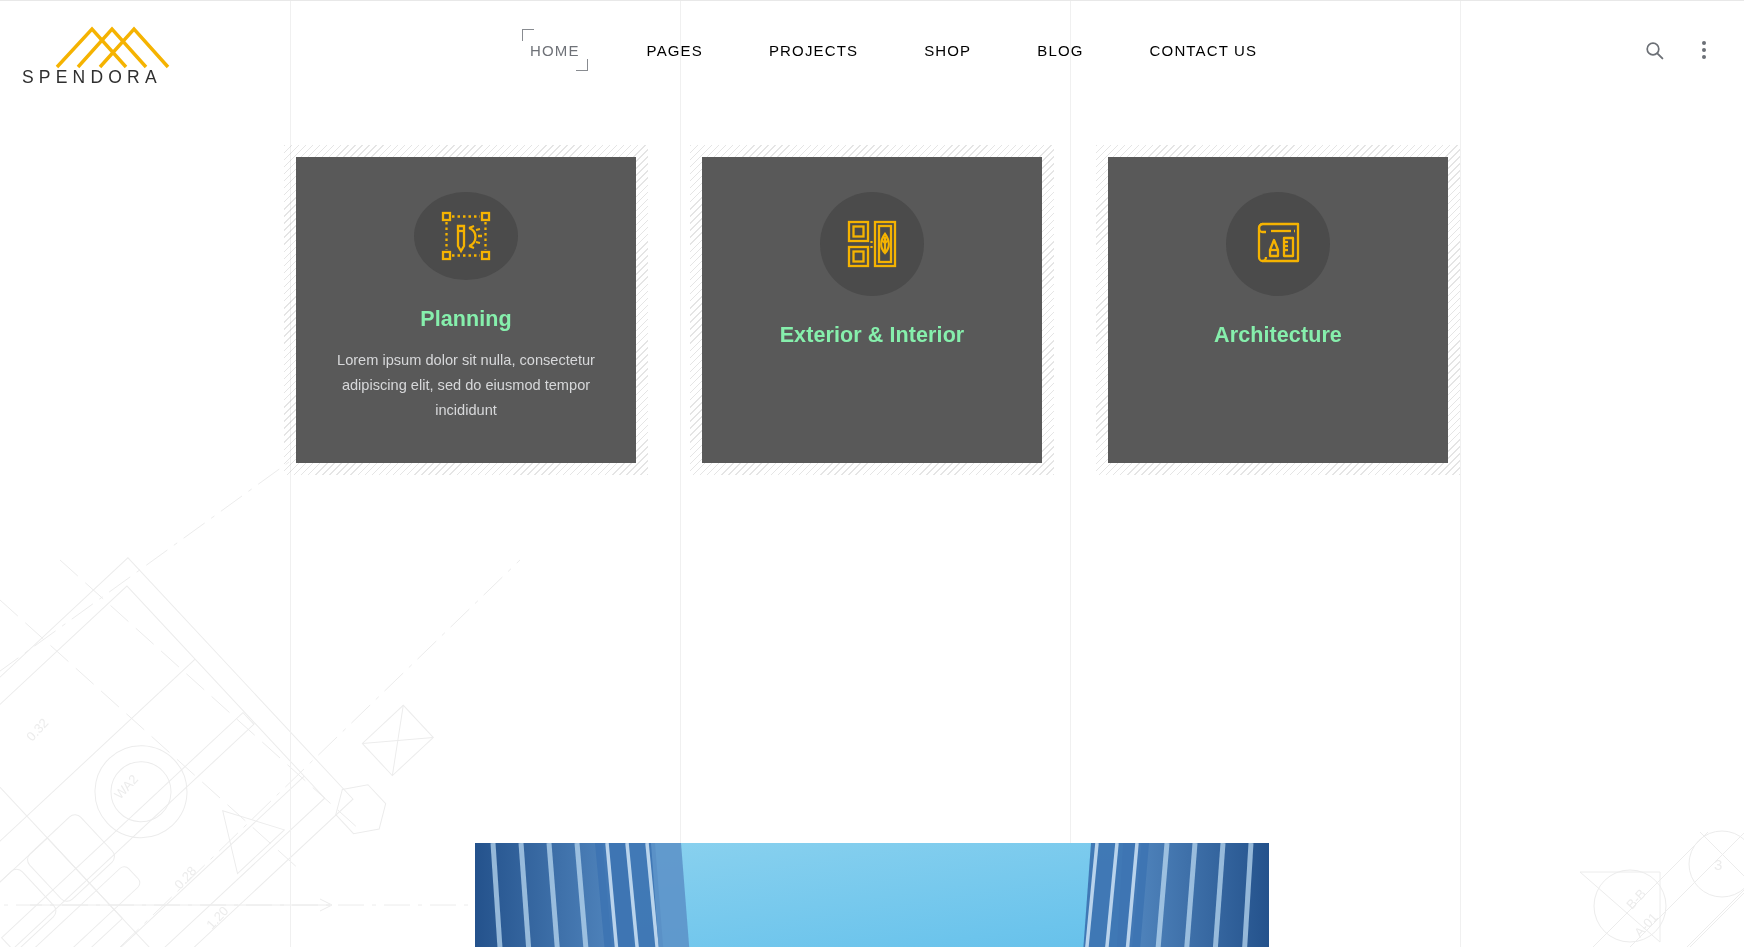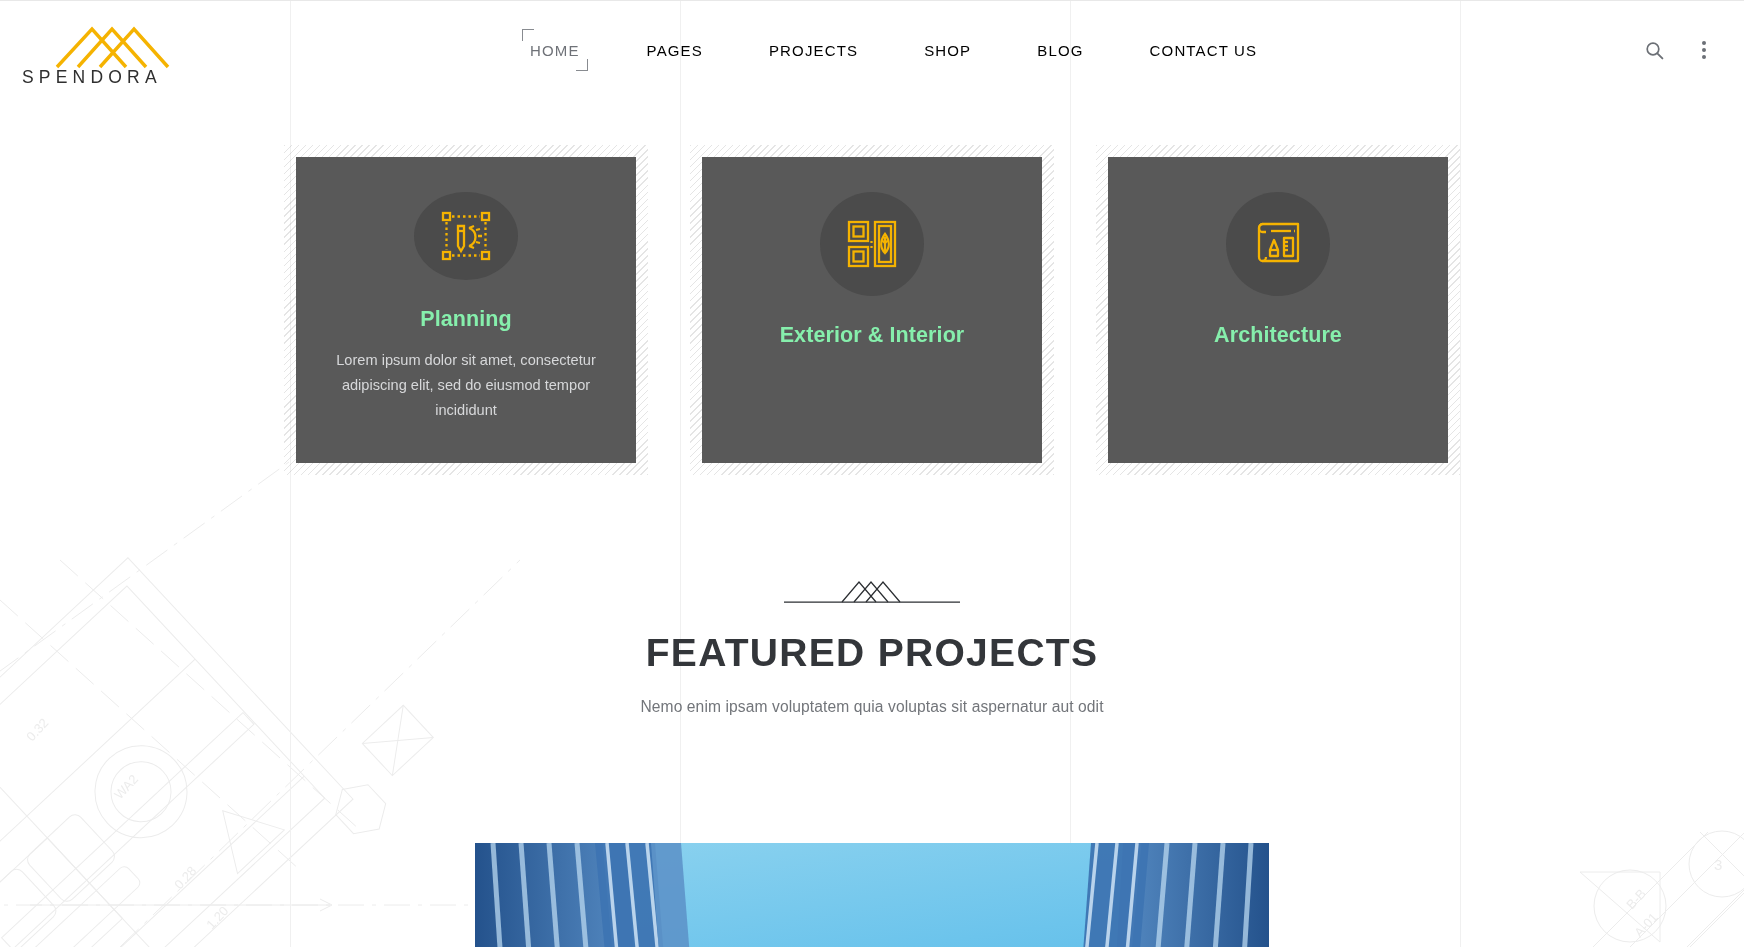--- a/index.html
+++ b/index.html
@@ -402,21 +402,21 @@
               <line x1="8.5" y1="14" x2="8.5" y2="42" stroke-dasharray="2.5 3"></line>
               <line x1="47.5" y1="14" x2="47.5" y2="42" stroke-dasharray="2.5 3"></line>
               <path d="M 20 18 L 26 18 L 26 38 L 23 43 L 20 38 Z"></path>
               <line x1="20" y1="23" x2="26" y2="23"></line>
               <path d="M 31 20 A 9.5 9.5 0 0 1 31 38"></path>
               <path d="M 31 20 L 36 18 M 38 22 L 42 21 M 40 28 L 44 28 M 38 34 L 42 35 M 31 38 L 36 40"></path>
             </g>
           </svg>
         </div>
         <h3 class="card-title">Planning</h3>
-        <p class="card-desc">Lorem ipsum dolor sit amet, consectetur adipiscing elit, sed do eiusmod tempor incididunt</p>
+        <p class="card-desc">Lorem ipsum dolor sit nulla, consectetur adipiscing elit, sed do eiusmod tempor incididunt</p>
       </div>
     </div>
 
     <div class="card-outer">
       <div class="card">
         <div class="icon-circle">
           <svg width="56" height="56" viewBox="0 0 56 56" aria-hidden="true">
             <g stroke="#f5b301" fill="none" stroke-width="2.3">
               <rect x="5" y="6" width="19" height="19"></rect>
               <rect x="9.5" y="10.5" width="10" height="10"></rect>
@@ -455,34 +455,20 @@
               <line x1="34" y1="34" x2="38" y2="34"></line>
             </g>
           </svg>
         </div>
         <h3 class="card-title">Architecture</h3>
       </div>
     </div>
 
   </section>
 
-  <section class="featured">
-    <div class="divider">
-      <svg width="176" height="30" viewBox="0 0 176 30" aria-hidden="true">
-        <g fill="none" stroke="#2b2e32" stroke-width="1.25">
-          <line x1="0" y1="27" x2="176" y2="27"></line>
-          <path d="M 58 27 L 75 7 L 92 27"></path>
-          <path d="M 70 27 L 87 7 L 104 27"></path>
-          <path d="M 82 27 L 99 7 L 116 27"></path>
-        </g>
-      </svg>
-    </div>
-    <h2 class="featured-title">FEATURED PROJECTS</h2>
-    <p class="featured-sub">Nemo enim ipsam voluptatem quia voluptas sit aspernatur aut odit</p>
-  </section>
 
   <div class="photo-wrap">
     <svg class="photo" viewBox="0 0 794 330" preserveAspectRatio="none" aria-hidden="true">
       <defs>
         <linearGradient id="sky" x1="0" y1="0" x2="0.35" y2="1">
           <stop offset="0%" stop-color="#8ed3ef"></stop>
           <stop offset="45%" stop-color="#6cc4ec"></stop>
           <stop offset="100%" stop-color="#4aafe0"></stop>
         </linearGradient>
         <linearGradient id="bl" x1="0" y1="0" x2="1" y2="0">

